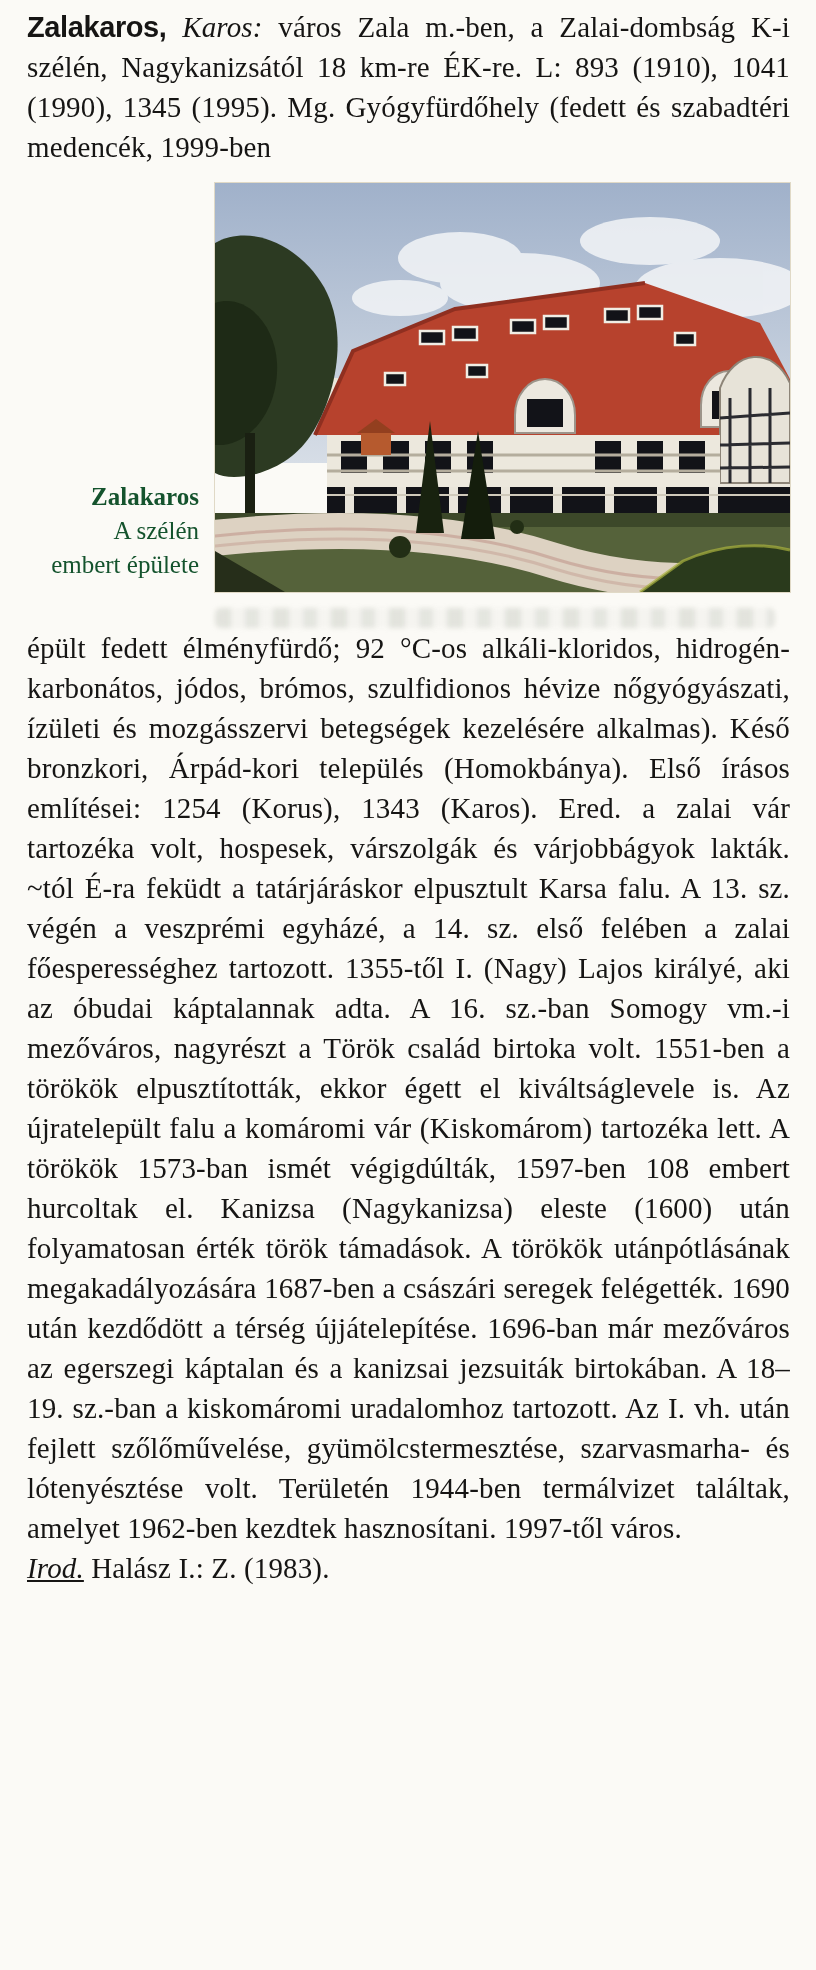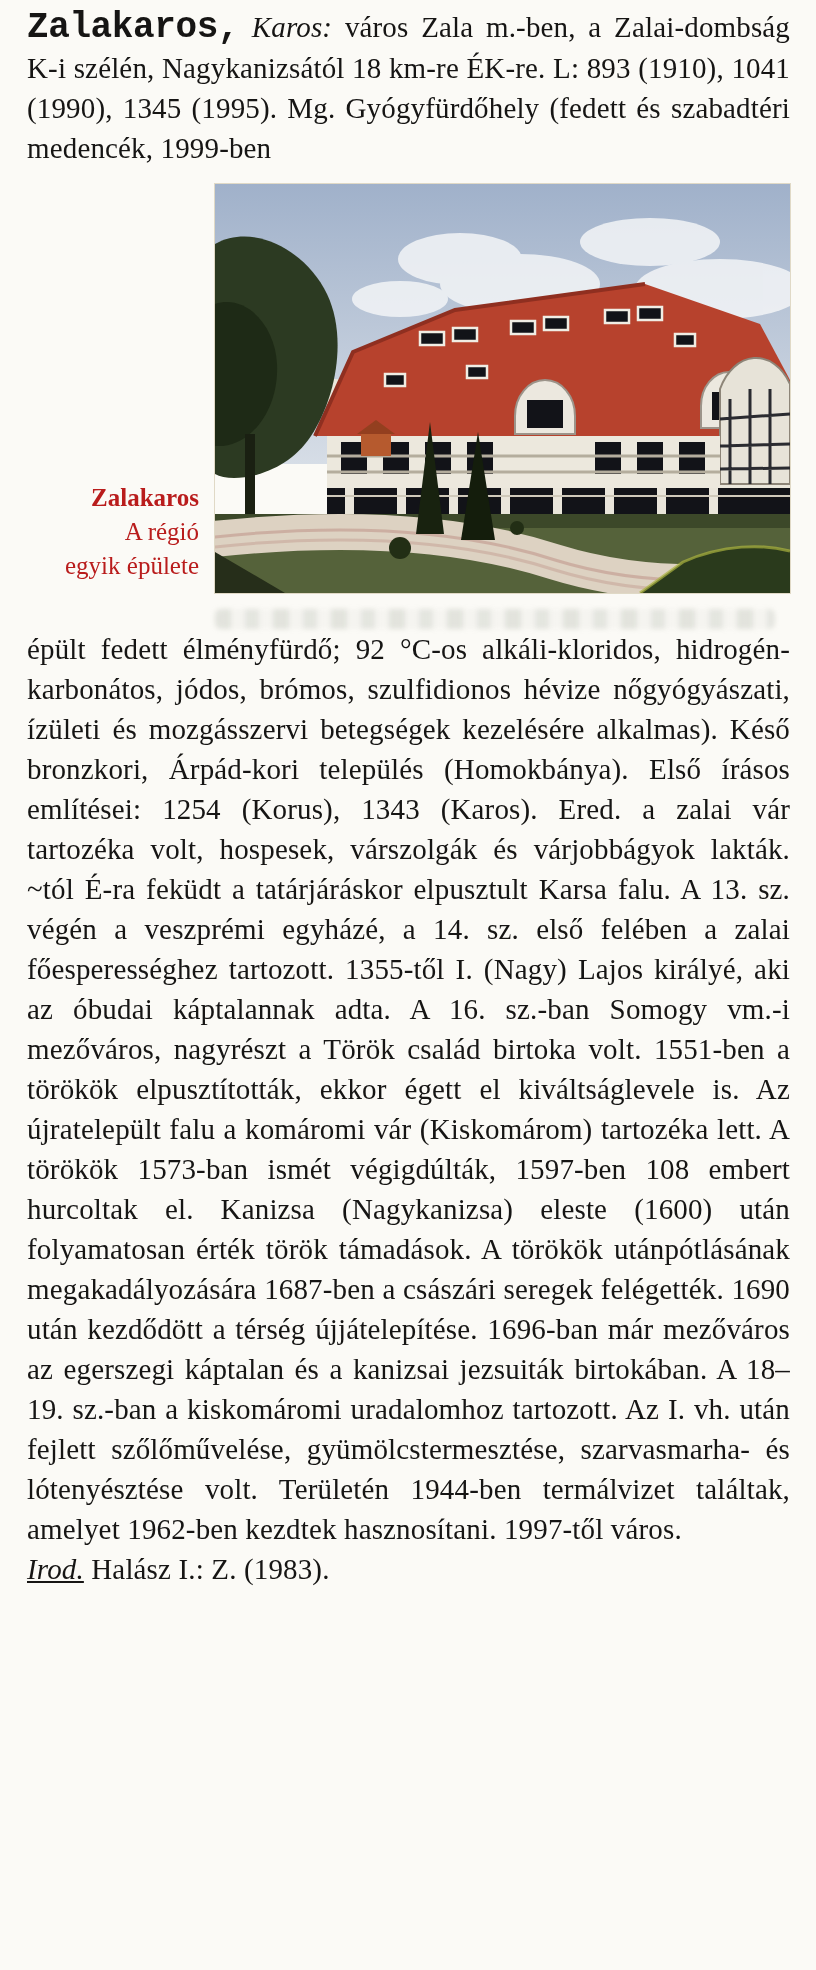--- a/index.html
+++ b/index.html
@@ -9,34 +9,34 @@
     font-family:"Liberation Serif", serif;
   }
   .page{padding:7px 26px 0 27px;box-sizing:border-box;}
   .serif-text{
     font:29px/40px "Liberation Serif", serif;
     color:#161514;
     text-align:justify;
     letter-spacing:0.15px;
   }
   .headword{
-    font-family:Liberation Mono, monospace;
+    font-family:Liberation Sans, sans-serif;
     font-weight:bold;
-    font-size:36px;
+    font-size:29px;
     letter-spacing:-0.4px;
   }
   .variant{font-style:italic;margin-top:29px;}
   .figure{display:flex;margin-top:16px;}
   .caption{
     width:188px;box-sizing:border-box;
     display:flex;flex-direction:column;
     justify-content:flex-end;align-items:flex-end;
     padding:0 16px 10px 0;
     font:25px/34px "Liberation Serif", serif;
-    color:#b91c1c;
+    color:#14532d;
   }
   .caption-title{font-weight:bold;}
   .photo{
     width:575px;height:409px;flex:0 0 auto;
     box-shadow:0 0 0 1px rgba(190,178,140,.45);
   }
   .smudge{
     margin:16px 0 0 188px;width:560px;height:20px;border-radius:6px;
     background:repeating-linear-gradient(90deg,
       rgba(140,148,132,.22) 0 16px,
@@ -53,22 +53,22 @@
 </head>
 <body>
 
 <div class="page">
 
   <p class="serif-text" style="margin:0;"><span class="headword">Zalakaros,</span><span class="variant"> Karos:</span><span> város Zala m.-ben, a Zalai-dombság K-i szélén, Nagykanizsától 18 km-re ÉK-re. L: 893 (1910), 1041 (1990), 1345 (1995). Mg. Gyógyfürdőhely (fedett és szabadtéri medencék, 1999-ben</span></p>
 
   <div class="figure">
     <div class="caption">
       <span class="caption-title">Zalakaros</span>
-      <span>A régió</span>
-      <span>egyik épülete</span>
+      <span>A szélén</span>
+      <span>embert épülete</span>
     </div>
 
     <svg class="photo" viewBox="0 0 575 409" preserveAspectRatio="none" role="img">
       <defs>
         <linearGradient id="sky" x1="0" y1="0" x2="0" y2="1">
           <stop offset="0" stop-color="#a0b1ca"></stop>
           <stop offset="1" stop-color="#d6dde6"></stop>
         </linearGradient>
       </defs>
 

